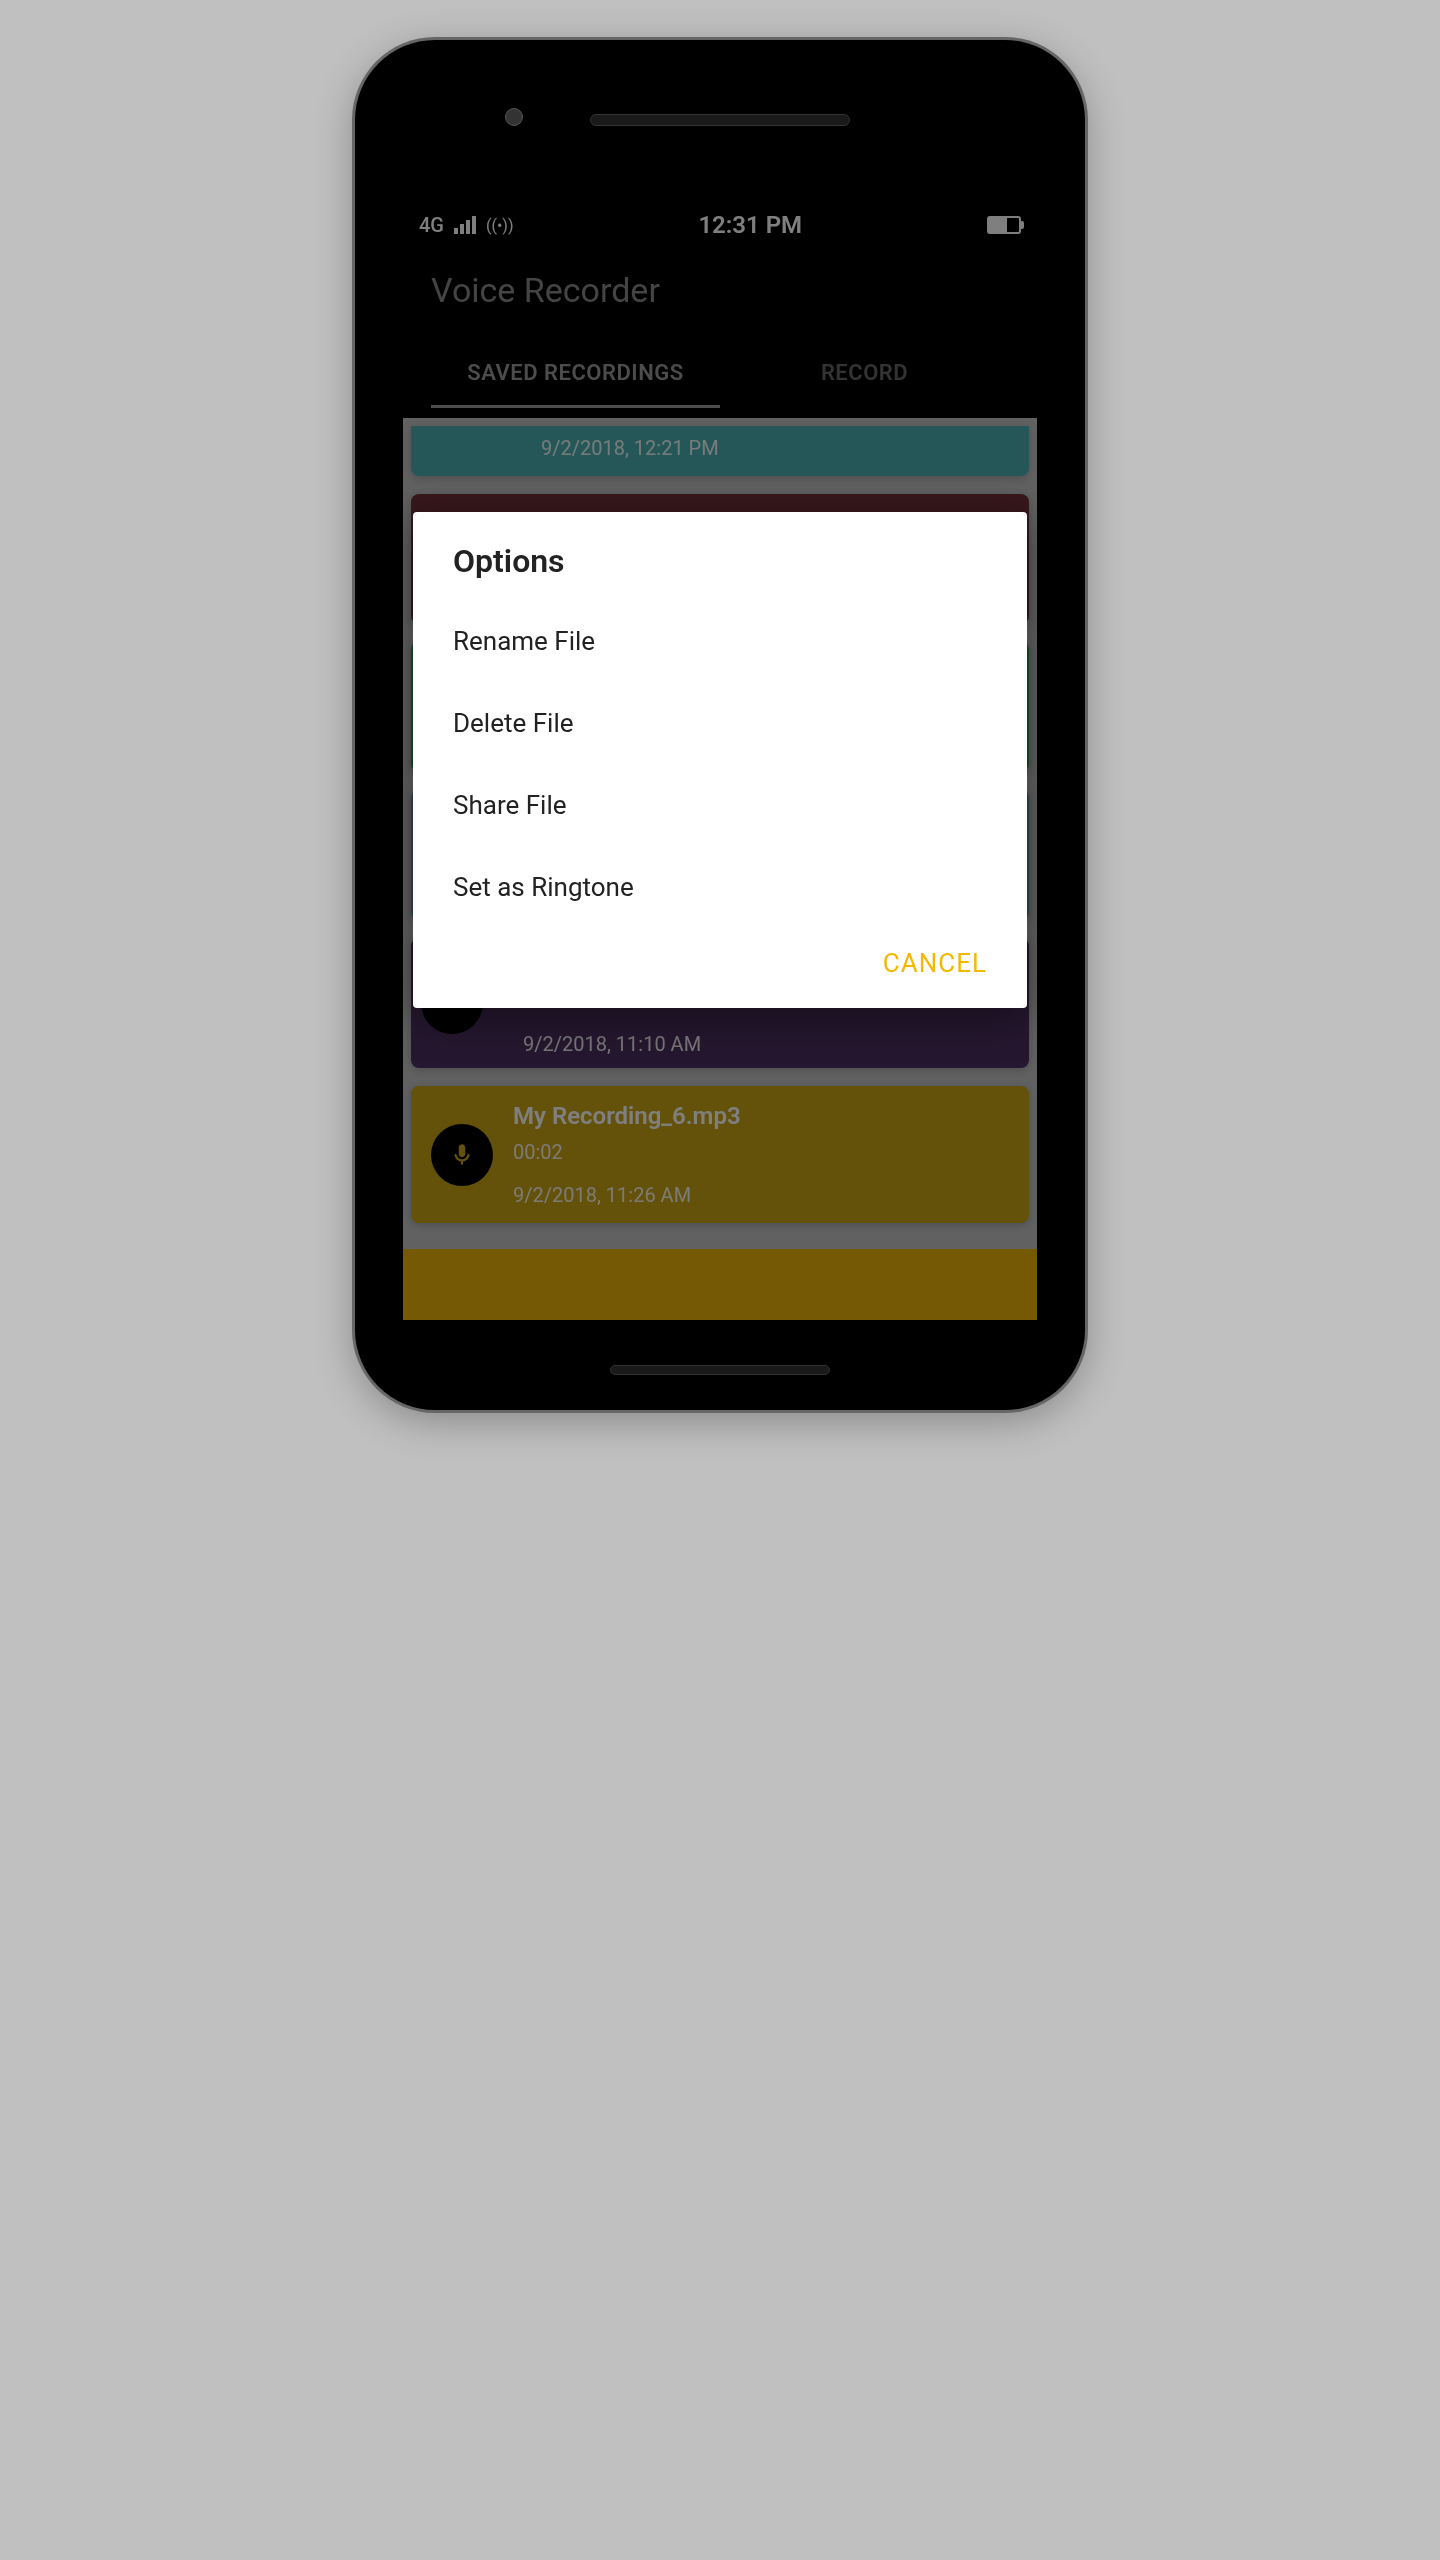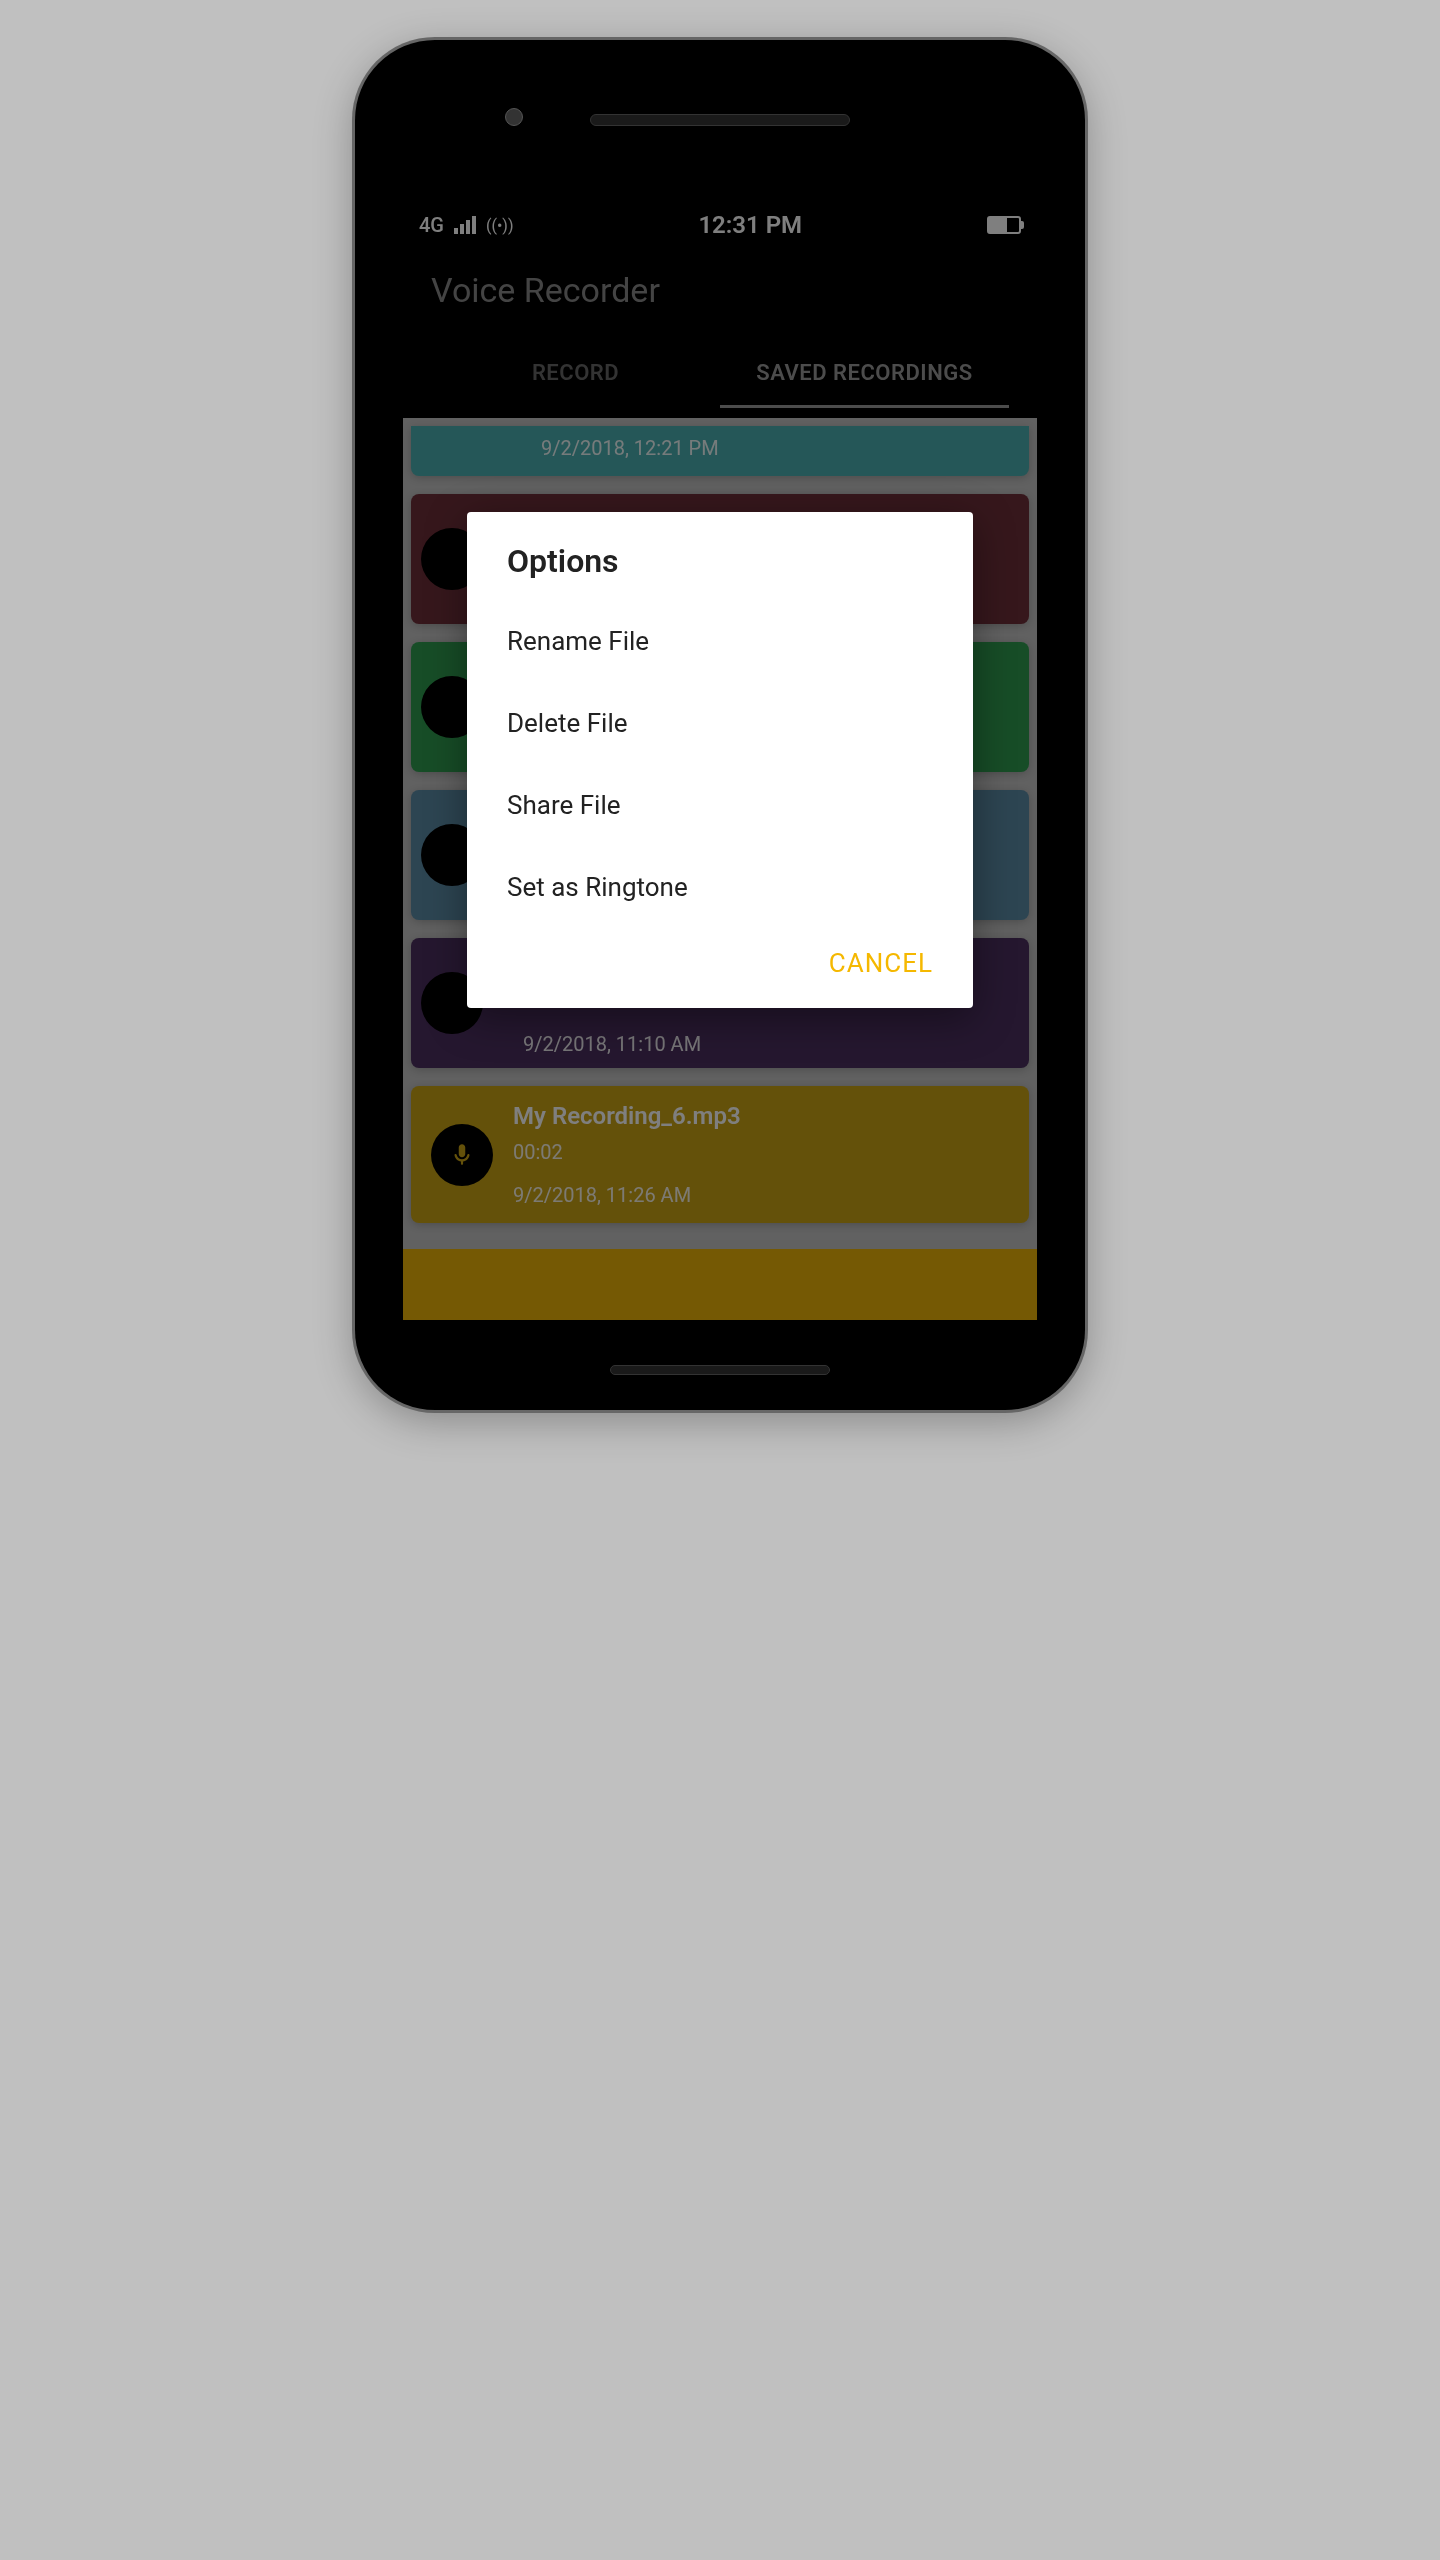--- a/index.html
+++ b/index.html
@@ -272,21 +272,21 @@
       bottom: 0;
       background: rgba(0,0,0,0.5);
       display: flex;
       align-items: center;
       justify-content: center;
       z-index: 10;
     }
     
     .dialog {
       background: #fff;
-      width: 506px;
+      width: 614px;
       border-radius: 4px;
       padding: 30px 0 20px;
       box-shadow: 0 10px 40px rgba(0,0,0,0.4);
     }
     
     .dialog-title {
       font-size: 32px;
       font-weight: 600;
       color: #222;
       padding: 0 40px 20px;
@@ -339,22 +339,22 @@
         </div>
         <div class="status-time">12:31 PM</div>
         <div class="battery">
           <div class="battery-fill"></div>
         </div>
       </div>
 
       <div class="app-header">
         <div class="app-title">Voice Recorder</div>
         <div class="tabs">
+          <div class="tab active">SAVED RECORDINGS</div>
           <div class="tab">RECORD</div>
-          <div class="tab active">SAVED RECORDINGS</div>
         </div>
       </div>
 
       <div class="recordings-list">
 
         <div class="recording-card card-teal partial-top">
           <div class="partial-date">9/2/2018, 12:21 PM</div>
         </div>
 
         <div class="recording-card card-maroon" style="height:130px;">

